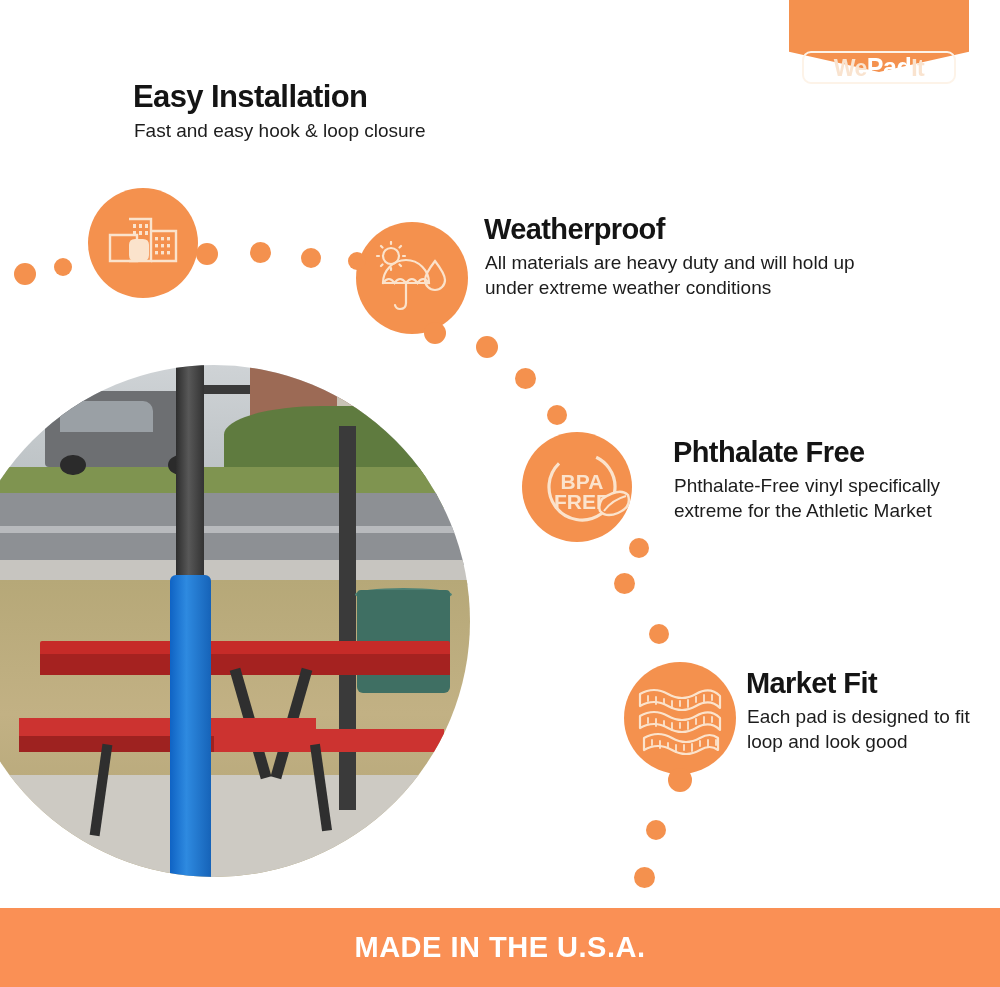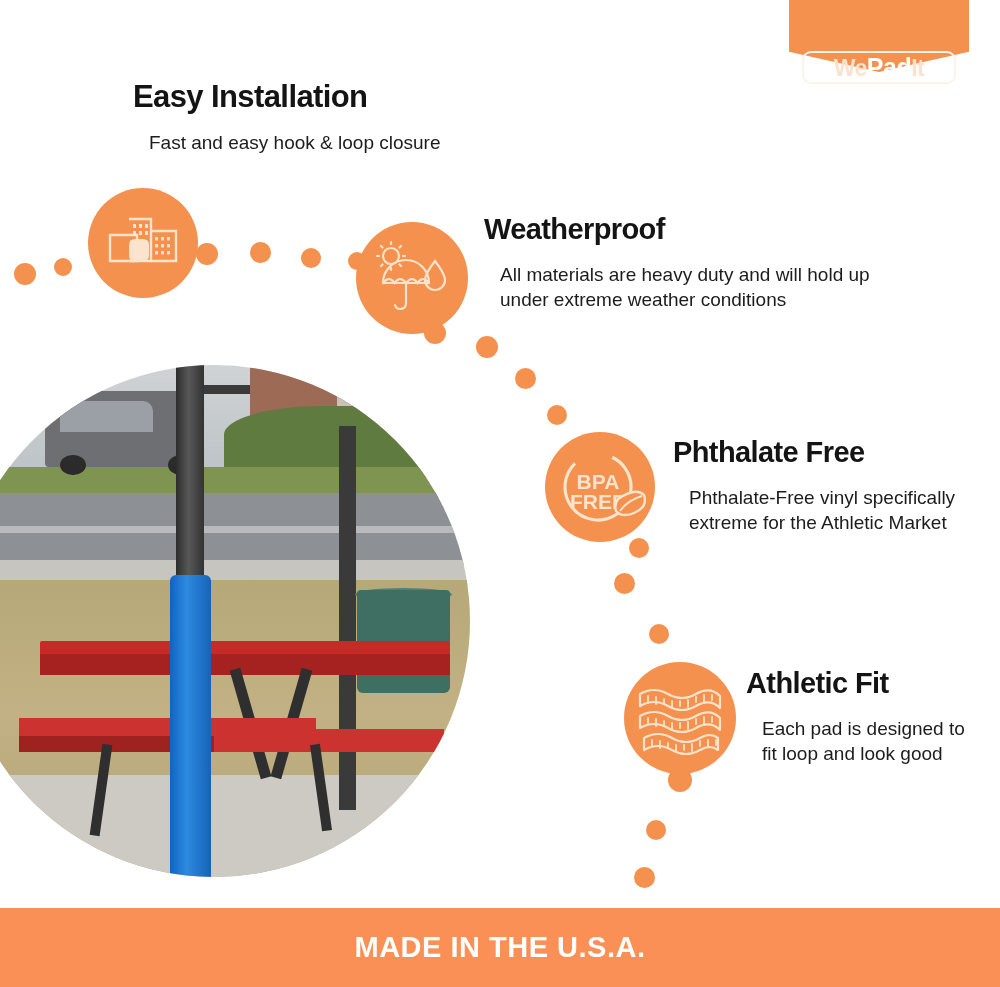--- a/index.html
+++ b/index.html
@@ -71,21 +71,21 @@
   }
   .feature h2 {
     margin: 0 0 4px 0;
     font-size: 29px;
     font-weight: bold;
     color: #141414;
     letter-spacing: -0.6px;
     line-height: 1.1;
   }
   .feature p {
-    margin: 16px;
+    margin: 1px;
     font-size: 19px;
     color: #1c1c1c;
     line-height: 1.33;
     font-weight: normal;
   }
 
   #f-install { left: 133px; top: 80px; width: 430px; }
   #f-install h2 { font-size: 31px; }
   #f-weather { left: 484px; top: 214px; width: 420px; }
   #f-phthalate { left: 673px; top: 437px; width: 300px; }
@@ -95,21 +95,21 @@
   .icon-circle {
     position: absolute;
     border-radius: 50%;
     background: #F4914E;
     display: flex;
     align-items: center;
     justify-content: center;
   }
   #ic-install { left: 88px; top: 188px; width: 110px; height: 110px; }
   #ic-weather { left: 356px; top: 222px; width: 112px; height: 112px; }
-  #ic-bpa     { left: 545px; top: 432px; width: 110px; height: 110px; }
+  #ic-bpa     { left: 522px; top: 432px; width: 110px; height: 110px; justify-content: flex-end; }
   #ic-fit     { left: 624px; top: 662px; width: 112px; height: 112px; }
 
   
   .blob {
     position: absolute;
     border-radius: 50%;
     background: #F4914E;
   }
 
   
@@ -260,21 +260,21 @@
       <circle cx="46" cy="48" r="33" fill="none" stroke="#FBE3CC" stroke-width="3.2" stroke-dasharray="150 40" transform="rotate(-35 46 48)"></circle>
       <text x="46" y="50" text-anchor="middle" font-family="Liberation Sans, sans-serif" font-size="21" font-weight="bold" fill="#FBE3CC">BPA</text>
       <text x="46" y="70" text-anchor="middle" font-family="Liberation Sans, sans-serif" font-size="21" font-weight="bold" fill="#FBE3CC">FREE</text>
       <path d="M66 60 q18 -12 26 -4 q4 12 -10 18 q-12 5 -18 -2 q-2 -6 2 -12 z" fill="#F4914E" stroke="#FBE3CC" stroke-width="2.4"></path>
       <path d="M90 57 q-14 4 -22 15" fill="none" stroke="#FBE3CC" stroke-width="2"></path>
     </svg>
   </div>
   <div class="blob" style="left:629px; top:538px; width:20px; height:20px;"></div>
 
   <div class="feature" id="f-fit">
-    <h2>Athletic Fit</h2>
+    <h2>Market Fit</h2>
     <p>Each pad is designed to fit loop and look good</p>
   </div>
 
   <div class="icon-circle" id="ic-fit">
     <svg class="icon-svg" width="92" height="84" viewBox="0 0 92 84" aria-hidden="true">
       <g fill="none" stroke="#FBE3CC" stroke-width="2.2" stroke-linejoin="round">
         <path d="M6 18 q14 -8 28 0 q14 8 28 0 q14 -8 24 2 v12 q-10 -10 -24 -2 q-14 8 -28 0 q-14 -8 -28 0 z"></path>
         <path d="M6 40 q14 -8 28 0 q14 8 28 0 q14 -8 24 2 v12 q-10 -10 -24 -2 q-14 8 -28 0 q-14 -8 -28 0 z"></path>
         <path d="M10 62 q14 -8 28 0 q14 8 28 0 q10 -6 18 0 v12 q-8 -6 -18 0 q-14 8 -28 0 q-14 -8 -28 0 z"></path>
       </g>

